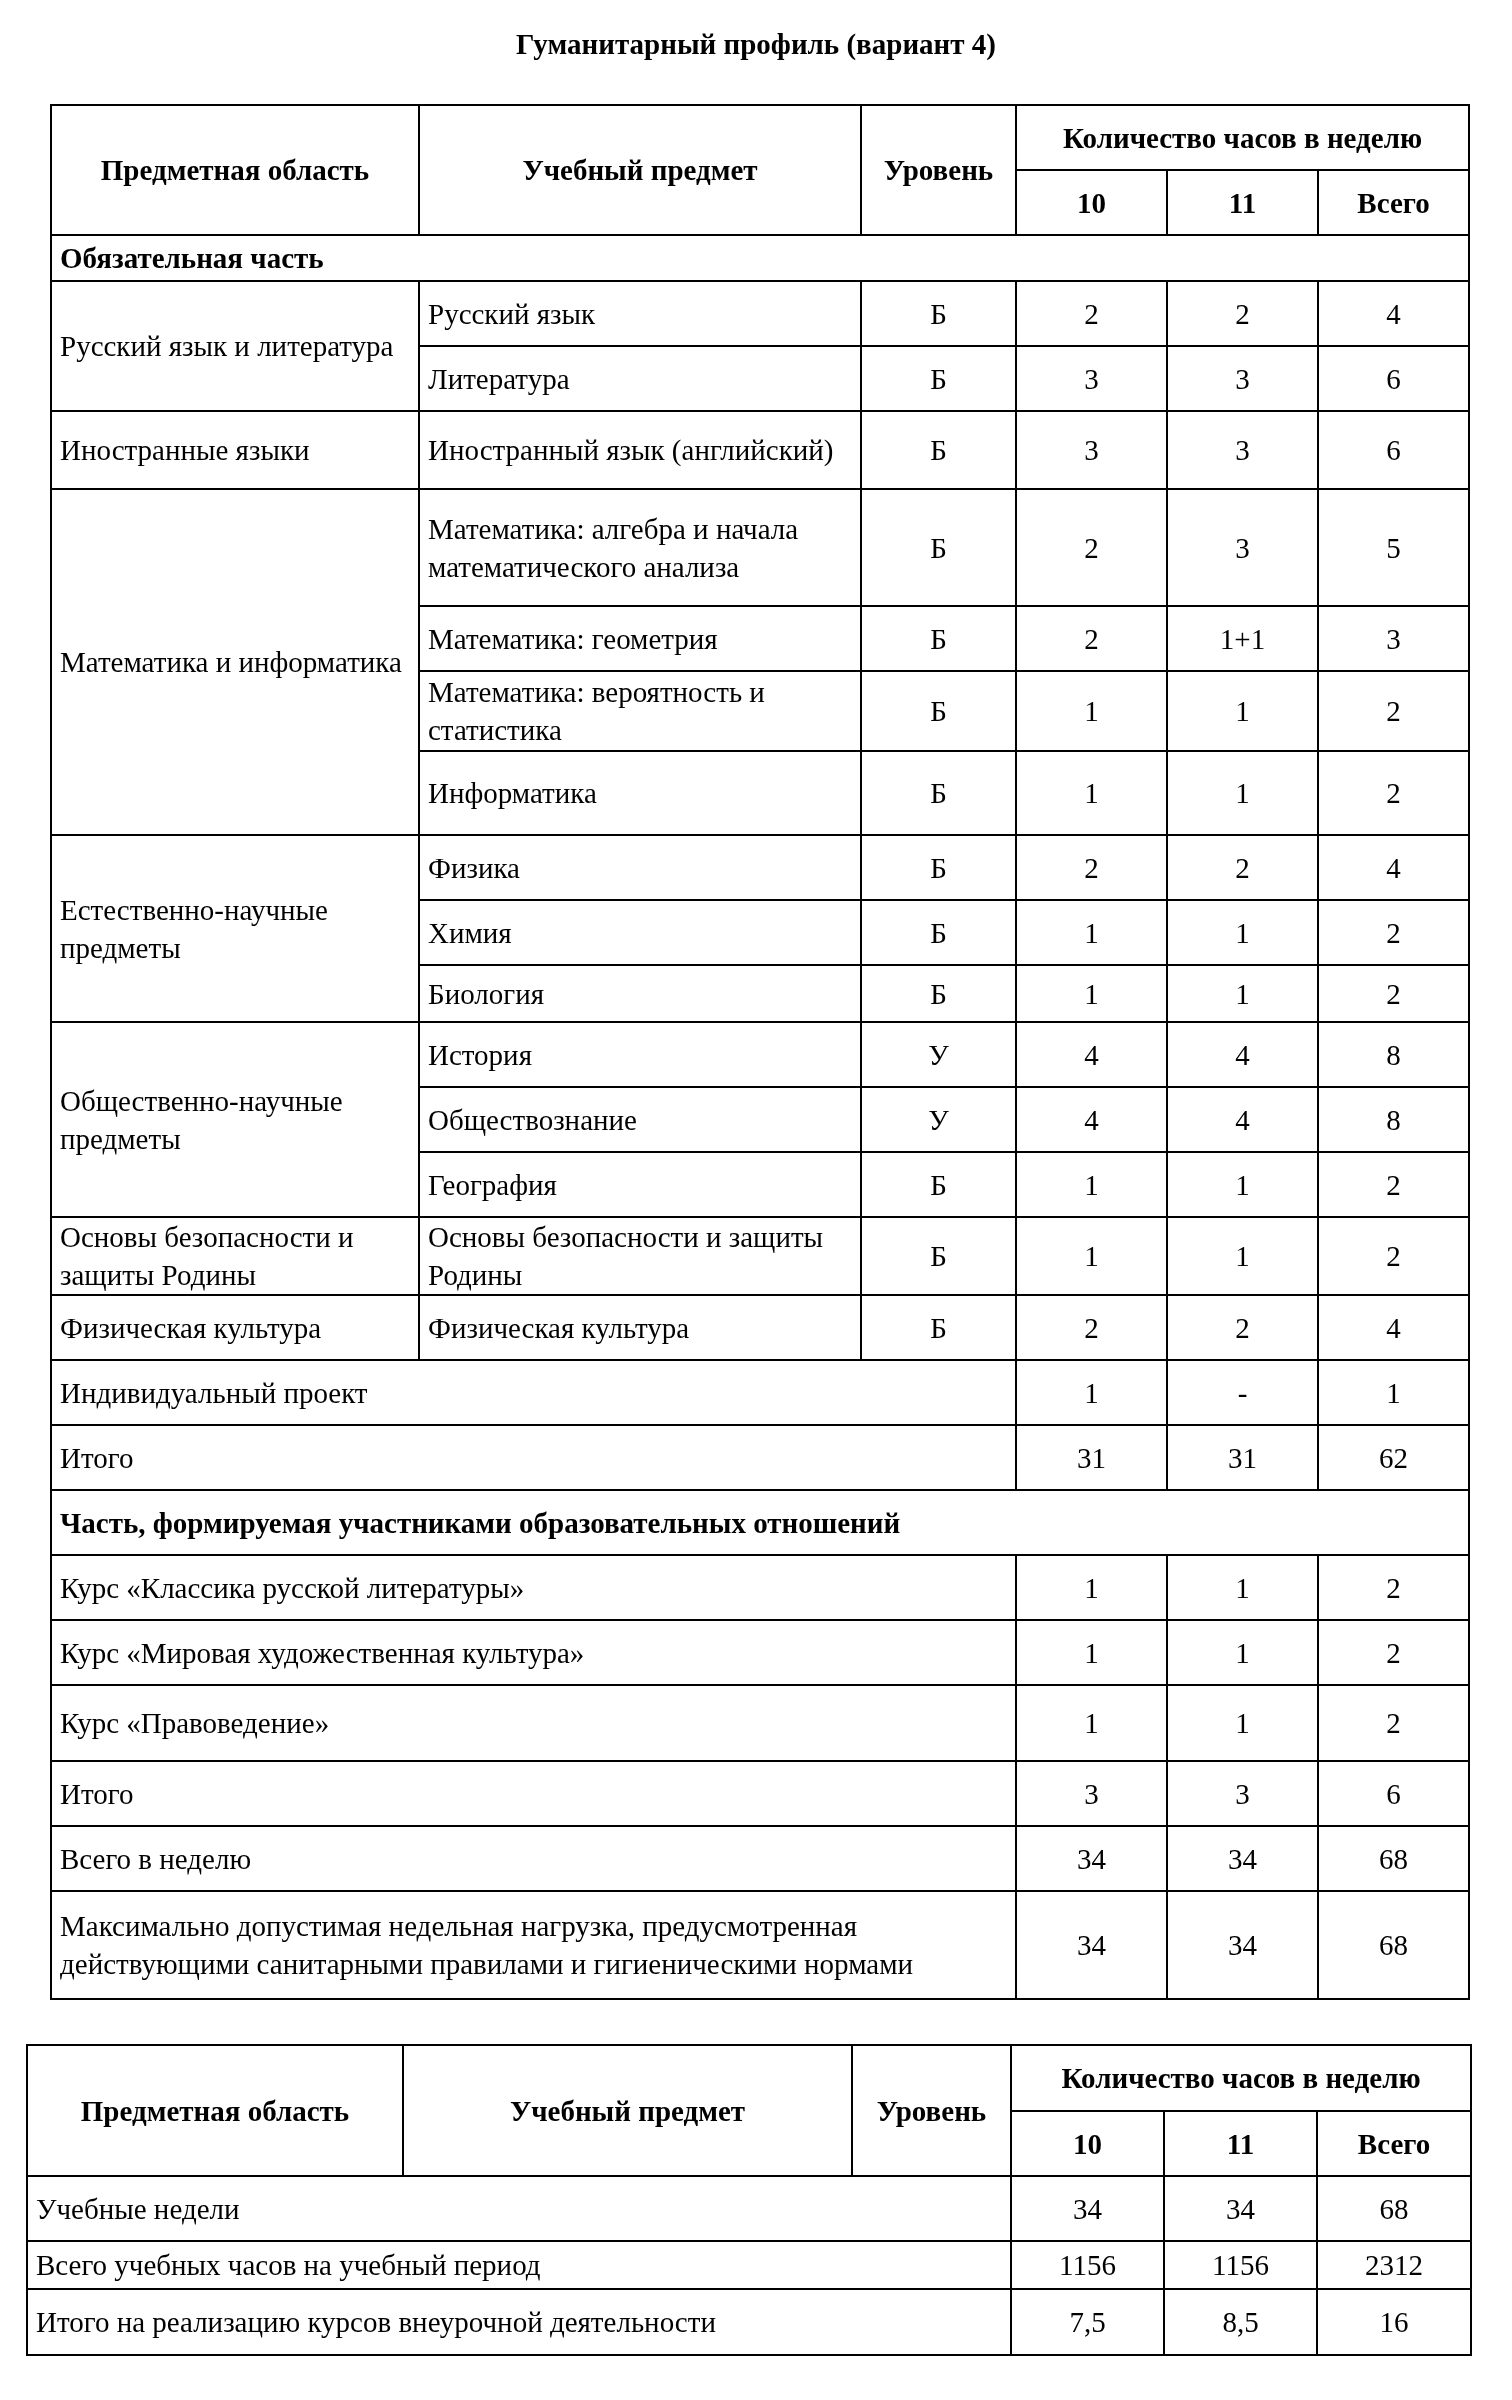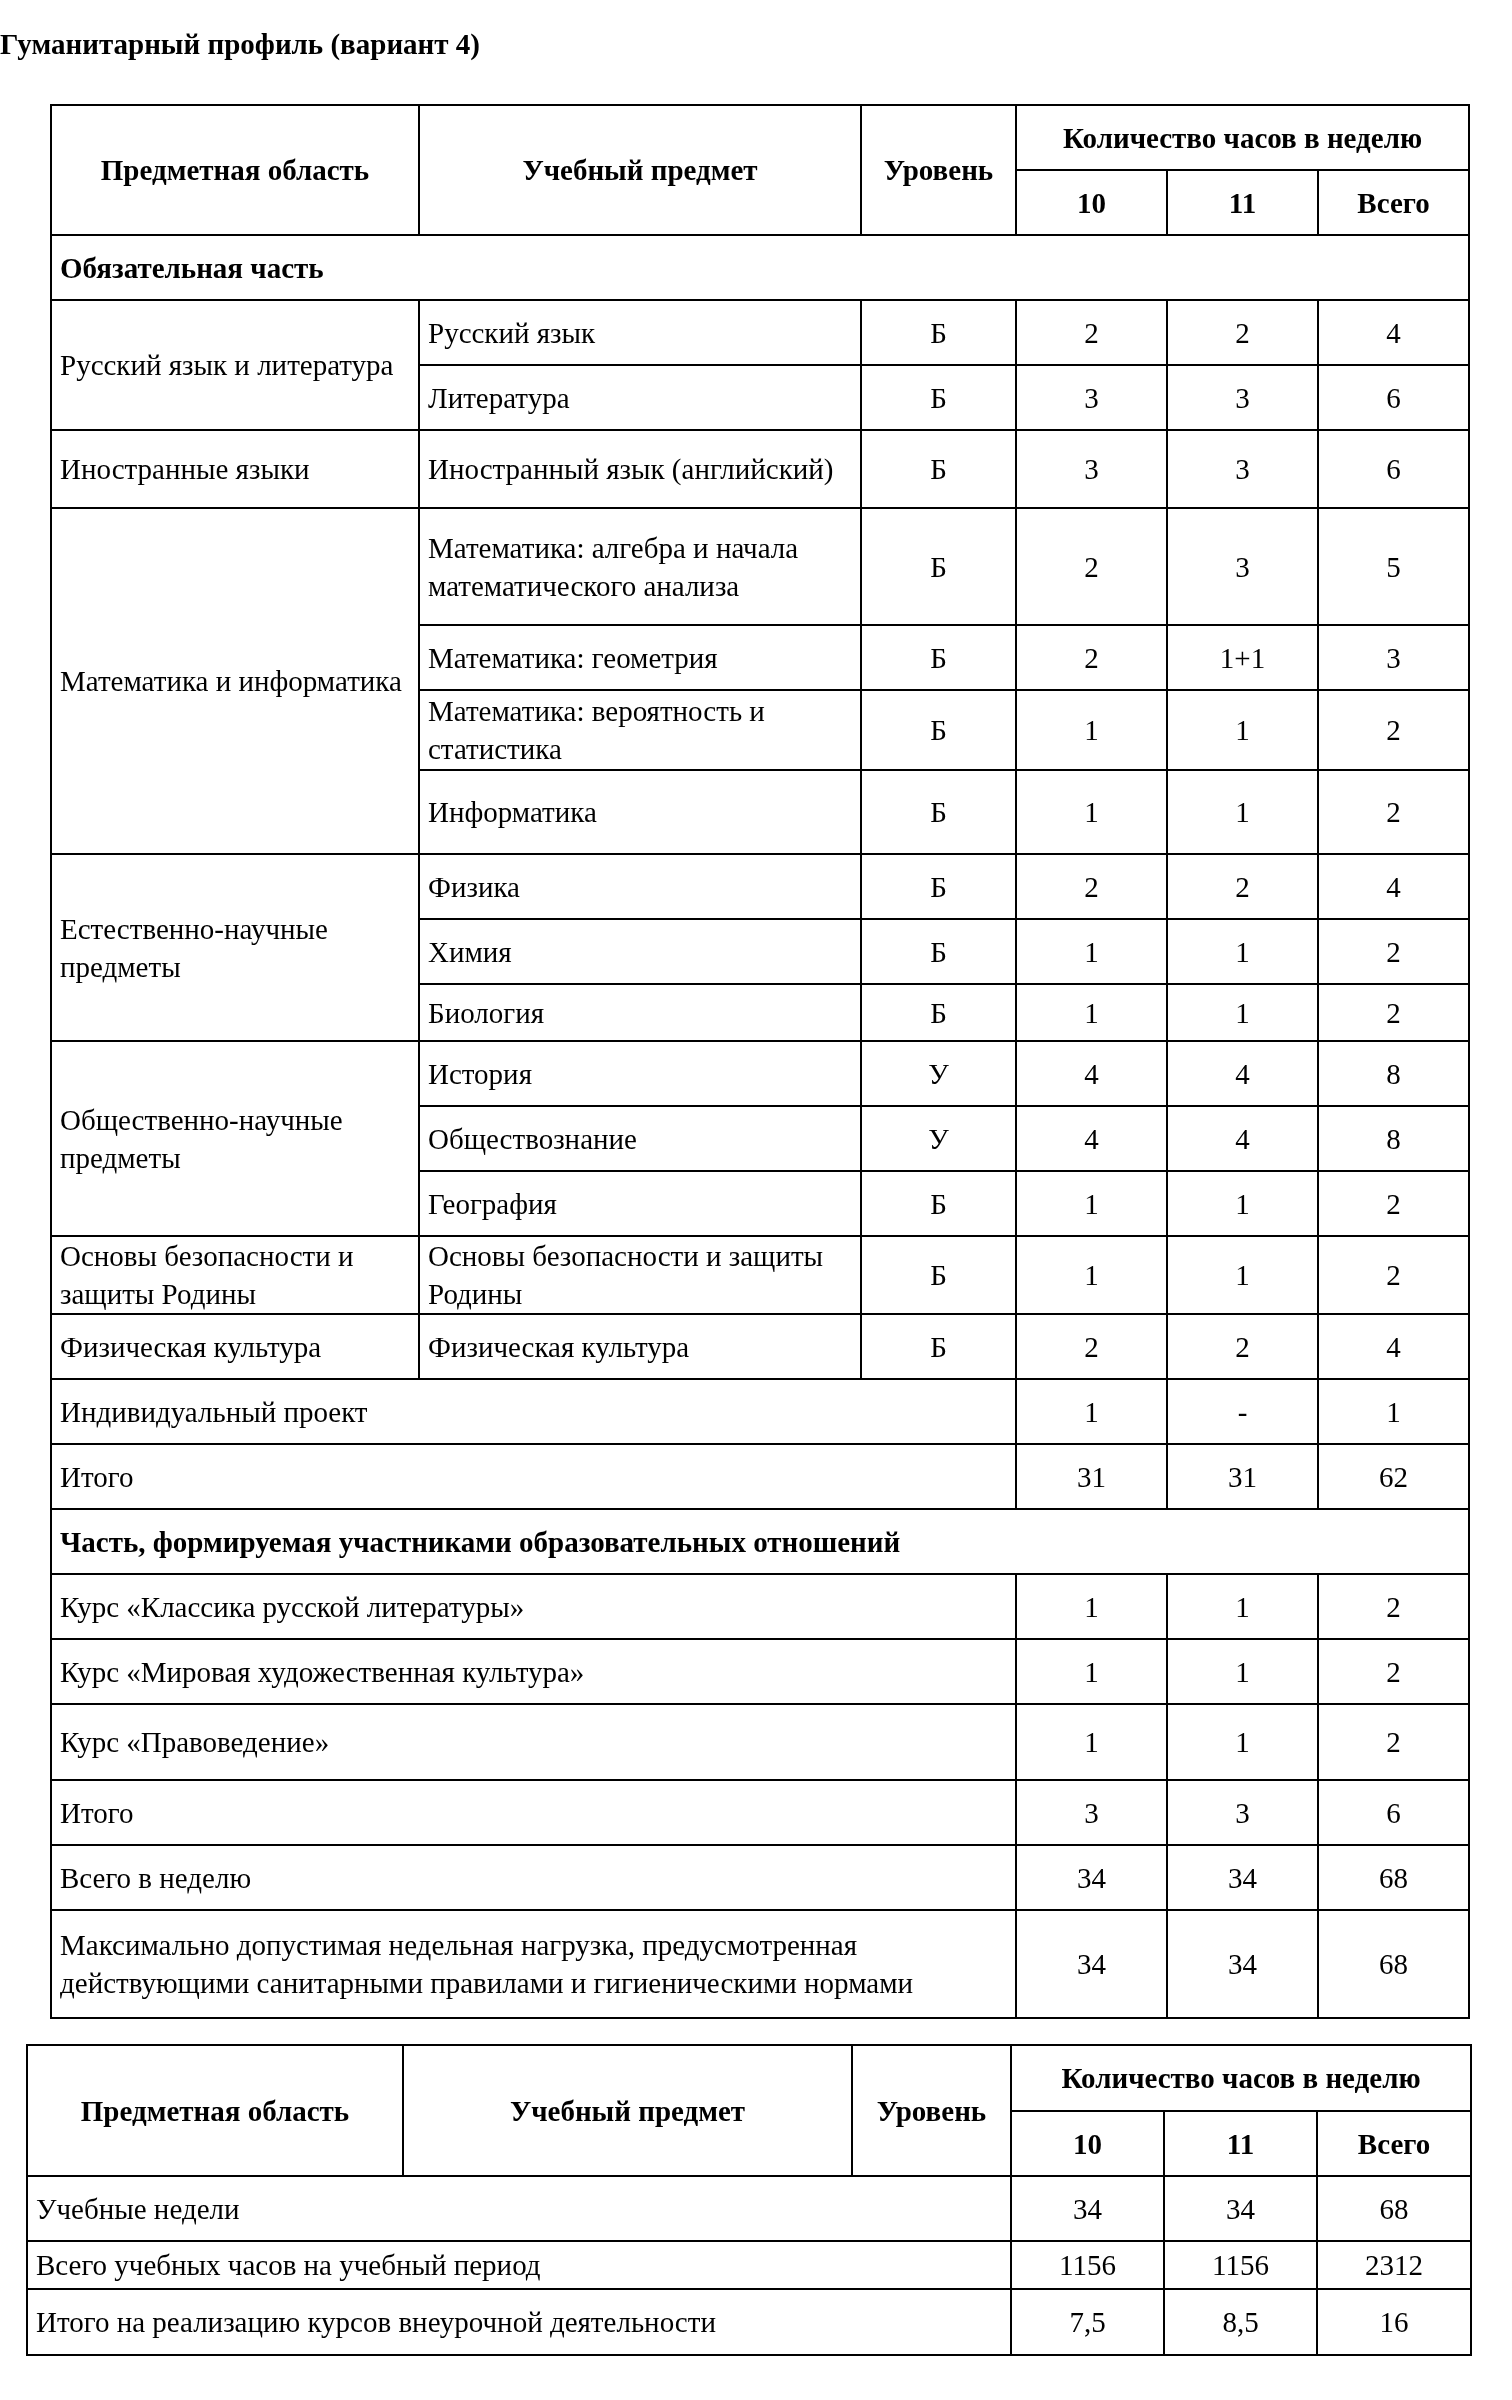--- a/index.html
+++ b/index.html
@@ -1,18 +1,18 @@
 <!DOCTYPE html>
 <html><head>
 <meta charset="utf-8">
 <style>
   html, body { margin:0; padding:0; background:#ffffff; }
   body { width:1512px; height:2400px; position:relative; overflow:hidden;
          font-family:"Liberation Serif", "DejaVu Serif", serif; color:#000; }
-  .title { position:absolute; top:28px; left:0; width:1512px; text-align:left;
+  .title { position:absolute; top:28px; left:0; width:1512px; text-align:center;
            font-weight:bold; font-size:29px; }
   table { position:absolute; border-collapse:collapse; table-layout:fixed; }
   td { border:2px solid #000; font-size:29px; line-height:38px; padding:0 8px; vertical-align:middle; }
   td.c { text-align:center; }
   td.b { font-weight:bold; }
   .hdr td { font-weight:bold; }
   #t1 { left:50px; top:104px; width:1418px; }
   #t2 { left:26px; top:2044px; width:1444px; }
 </style>
 </head>
@@ -34,21 +34,21 @@
     <td rowspan="2" class="c">Предметная область</td>
     <td rowspan="2" class="c">Учебный предмет</td>
     <td rowspan="2" class="c">Уровень</td>
     <td colspan="3" class="c">Количество часов в неделю</td>
   </tr>
   <tr class="hdr" style="height:65px">
     <td class="c">10</td>
     <td class="c">11</td>
     <td class="c">Всего</td>
   </tr>
-  <tr style="height:65px">
+  <tr style="height:46px">
     <td colspan="6" class="b">Обязательная часть</td>
   </tr>
   </tbody>
     <tbody id="mandatory-body">
       <tr style="height: 65px;">
         <td rowspan="2">Русский язык и литература</td>
         <td>Русский язык</td>
         <td class="c">Б</td>
         <td class="c">2</td>
         <td class="c">2</td>

